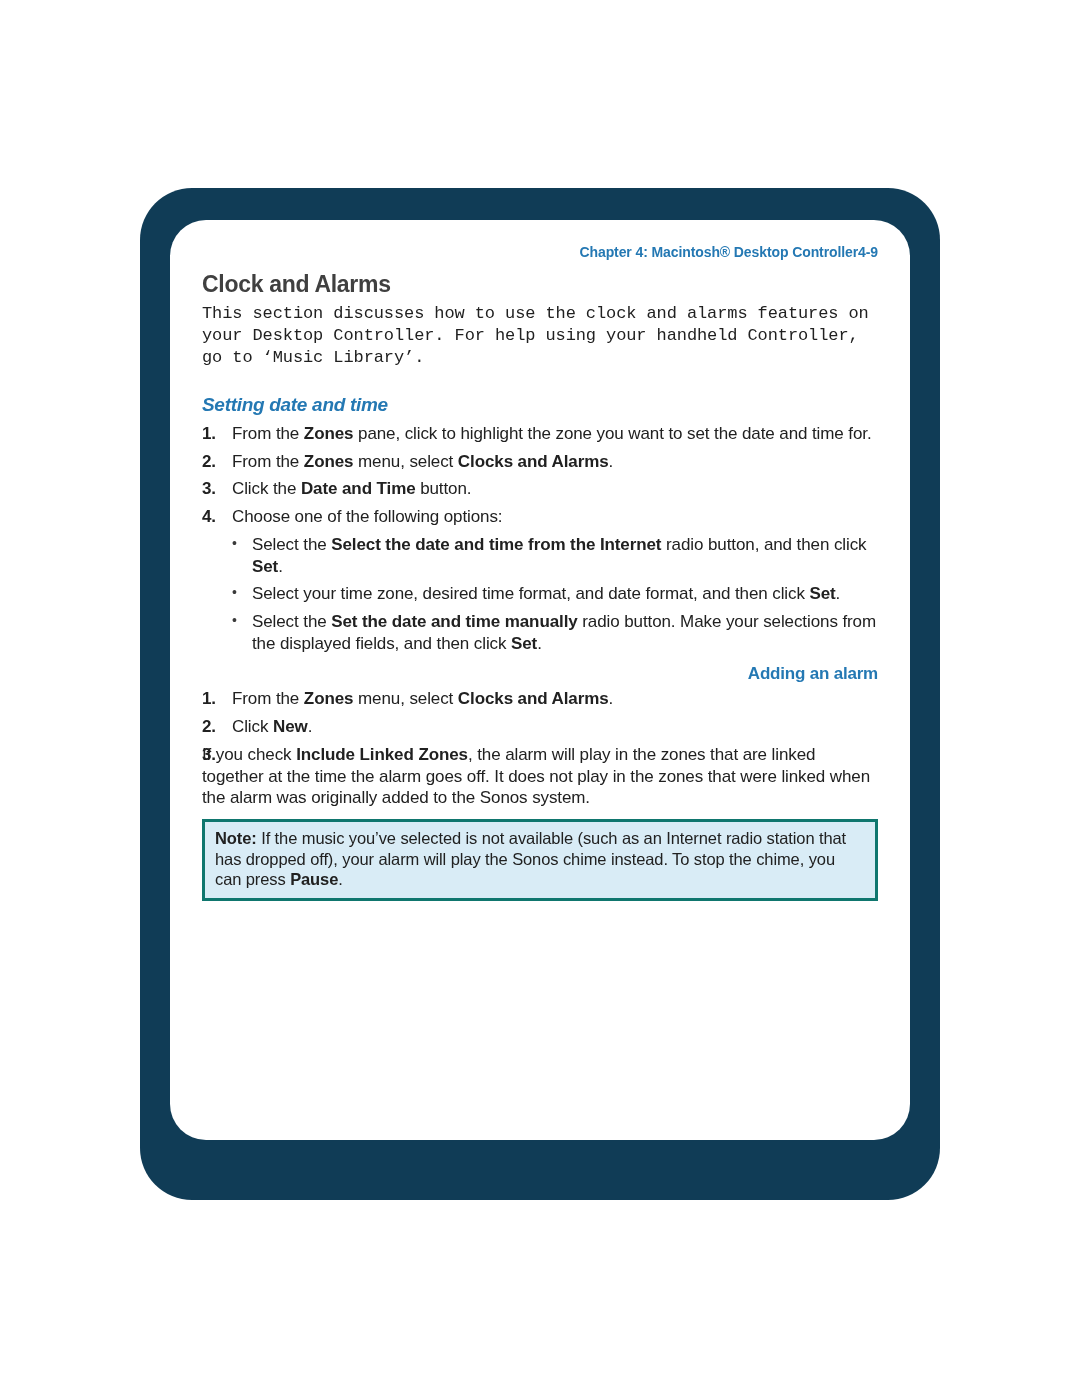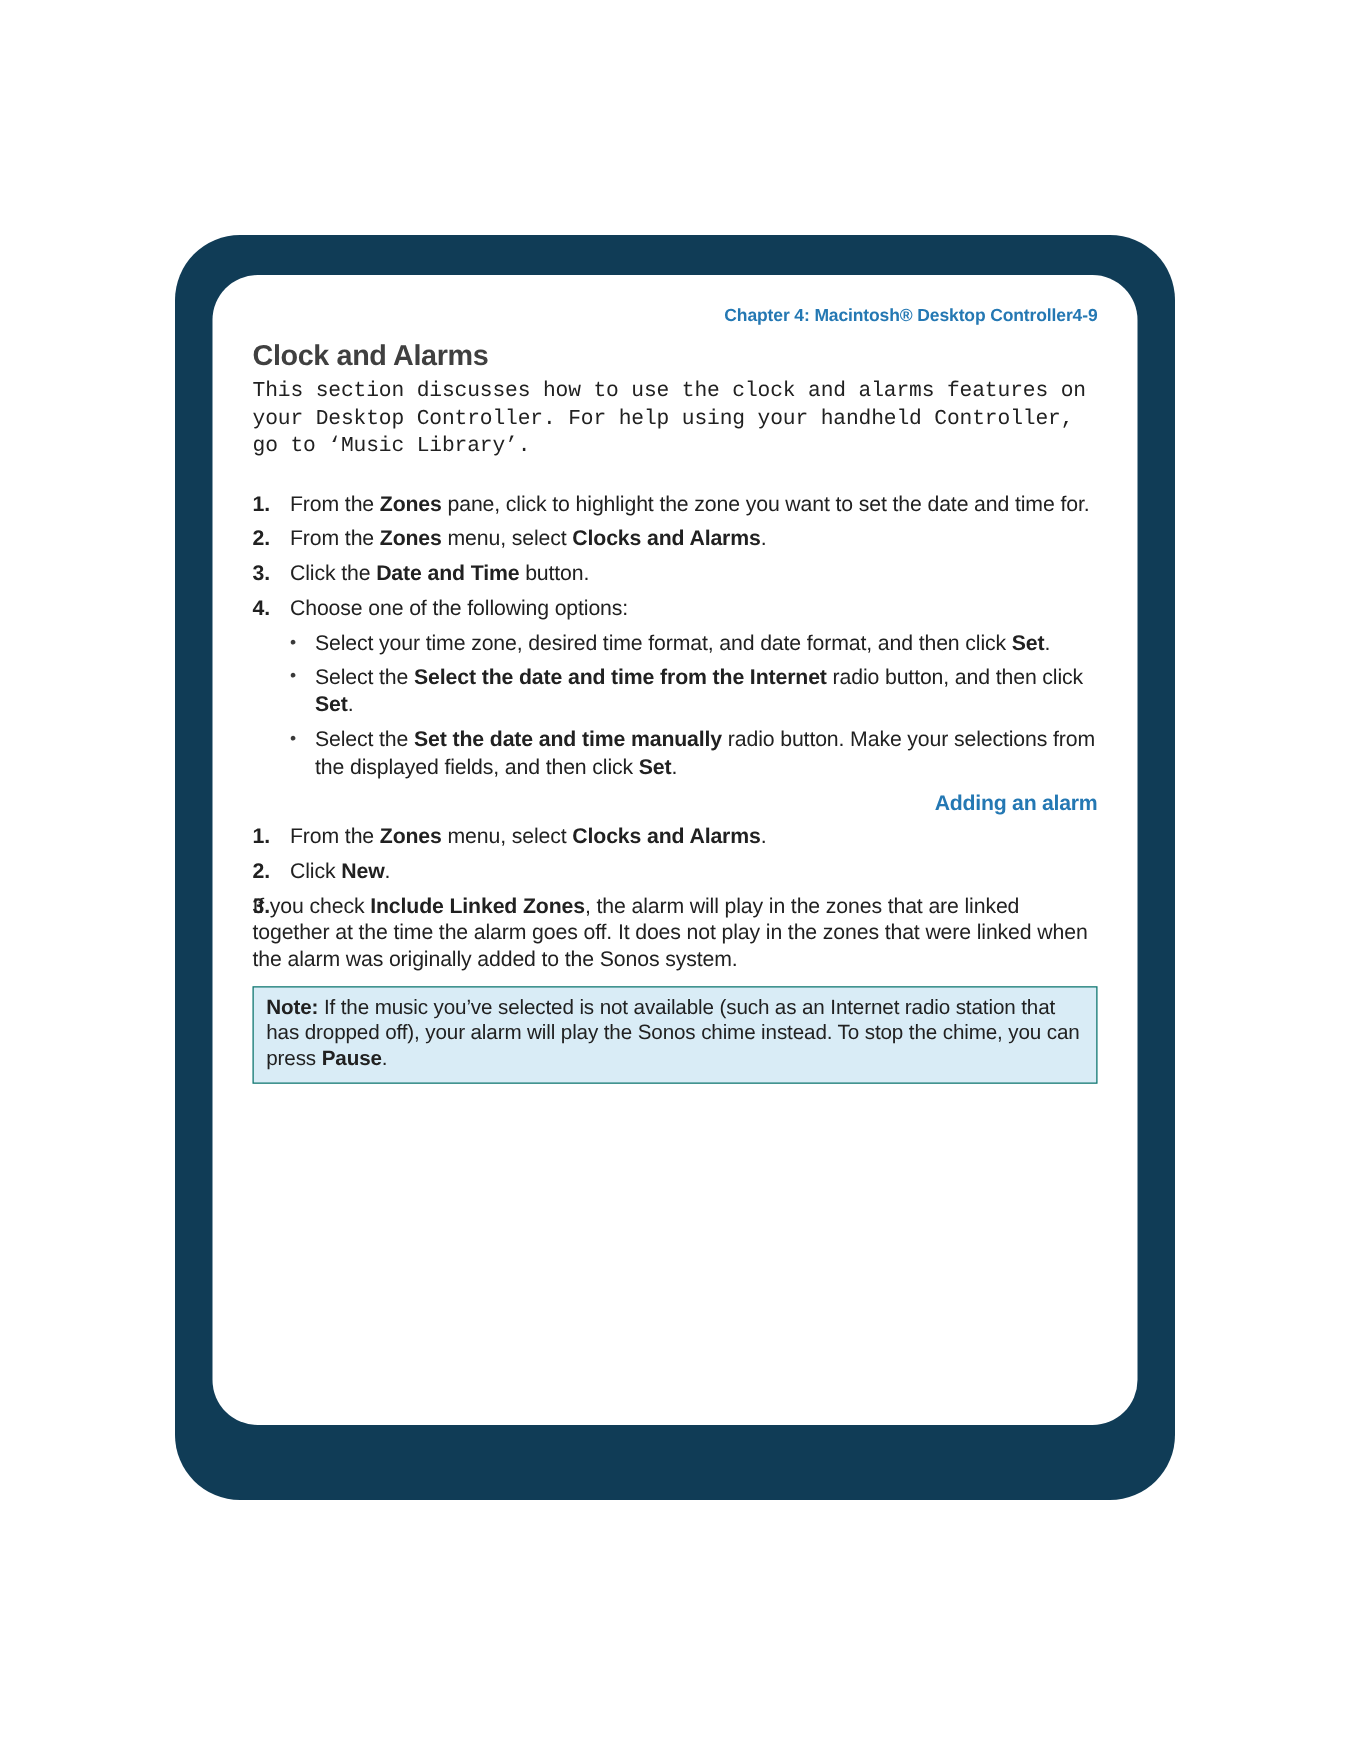--- a/index.html
+++ b/index.html
@@ -114,21 +114,21 @@
     font-size: 14px;
     line-height: 1.4;
     color: #3a3a3a;
   }
 
   .para {
     margin: 6px 0 0 0;
   }
 
   .note-box {
-    border: 1px solid #0f766e;
+    border: 3px solid #0f766e;
     background: #d9ecf6;
     padding: 6px 10px 8px 10px;
     margin-top: 10px;
     font-size: 16.5px;
     line-height: 1.25;
     letter-spacing: -0.1px;
   }
 
   b { font-weight: 700; }
 </style>
@@ -141,20 +141,21 @@
 
       <div class="page-header">
         <span>Chapter 4:  Macintosh® Desktop Controller</span>
         <span>4-9</span>
       </div>
 
       <div class="h1">Clock and Alarms</div>
 
       <p class="intro">This section discusses how to use the clock and alarms features on your Desktop Controller. For help using your handheld Controller, go to ‘Music Library’.</p>
 
+      <div class="h2">Setting date and time</div>
 
       <ol class="numlist">
         <li>
           <span class="num">1.</span>
           <span>
             <span>From the </span><b>Zones</b><span> pane, click to highlight the zone you want to set the date and time for.</span>
           </span>
         </li>
         <li>
           <span class="num">2.</span>
@@ -169,24 +170,24 @@
           </span>
         </li>
         <li>
           <span class="num">4.</span>
           <span>Choose one of the following options:</span>
         </li>
       </ol>
 
       <ul class="bullets">
         <li>
+          <span>Select the </span><b>Select the date and time from the Internet</b><span> radio button, and then click </span><b>Set</b><span>.</span>
+        </li>
+        <li>
           <span>Select your time zone, desired time format, and date format, and then click </span><b>Set</b><span>.</span>
-        </li>
-        <li>
-          <span>Select the </span><b>Select the date and time from the Internet</b><span> radio button, and then click </span><b>Set</b><span>.</span>
         </li>
         <li>
           <span>Select the </span><b>Set the date and time manually</b><span> radio button. Make your selections from the displayed fields, and then click </span><b>Set</b><span>.</span>
         </li>
       </ul>
 
       <div class="h3">Adding an alarm</div>
 
       <ol class="numlist">
         <li>

